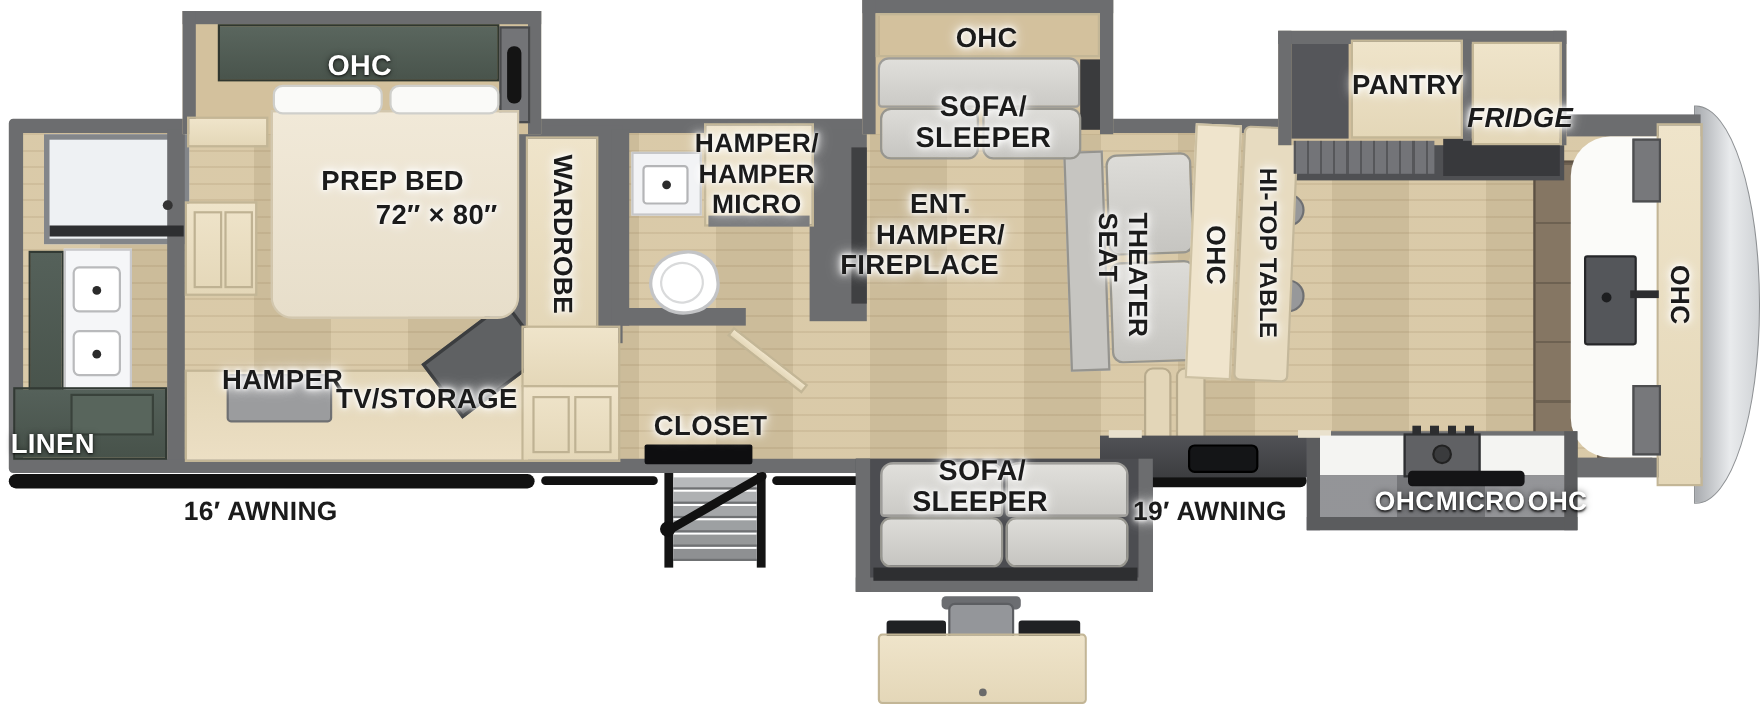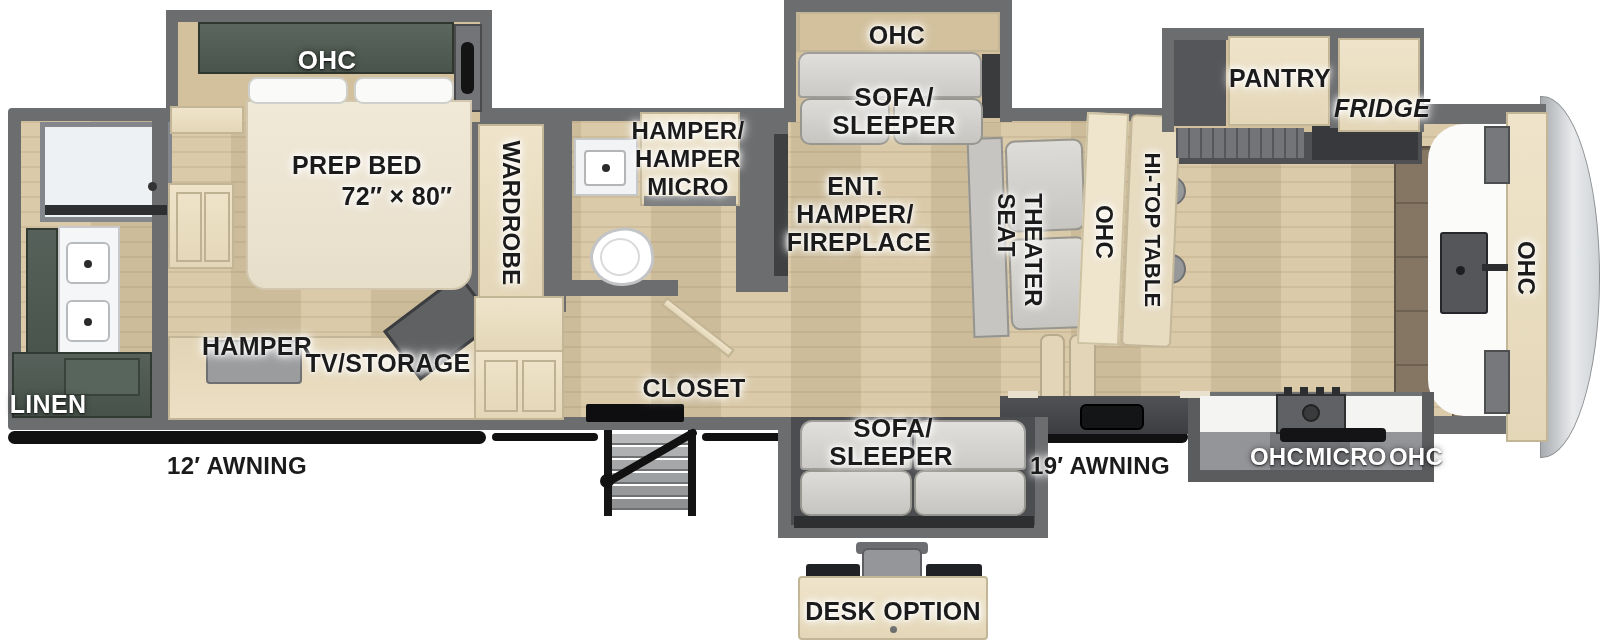--- a/index.html
+++ b/index.html
@@ -183,36 +183,35 @@
   <div class="lbl" style="left:357px;top:196px;font-size:25px;margin-left:40px;"><span>72″ × 80″</span></div>
   <div class="lbl vert" style="left:511px;top:213px;font-size:24px;"><span>WARDROBE</span></div>
   <div class="lbl" style="left:688px;top:131px;"><span>HAMPER/</span></div>
   <div class="lbl" style="left:688px;top:159px;"><span>HAMPER</span></div>
   <div class="lbl" style="left:688px;top:187px;"><span>MICRO</span></div>
   <div class="lbl" style="left:897px;top:35px;font-size:25px;"><span>OHC</span></div>
   <div class="lbl" style="left:894px;top:97px;font-size:26px;"><span>SOFA/</span></div>
   <div class="lbl" style="left:894px;top:125px;font-size:26px;"><span>SLEEPER</span></div>
   <div class="lbl" style="left:855px;top:186px;font-size:25px;"><span>ENT.</span></div>
   <div class="lbl" style="left:855px;top:214px;font-size:25px;"><span>HAMPER/</span></div>
-  <div class="lbl" style="left:859px;top:242px;font-size:25px;"><span>FIREPLACE</span></div>
+  <div class="lbl" style="left:836px;top:242px;font-size:25px;"><span>FIREPLACE</span></div>
   <div class="lbl vert" style="left:1020px;top:250px;font-size:24px;line-height:27px;">
     <span class="vline">THEATER</span>
       <span class="vline">SEAT</span>
   </div>
   <div class="lbl vert" style="left:1104px;top:232px;font-size:24px;"><span>OHC</span></div>
   <div class="lbl vert" style="left:1152px;top:230px;font-size:22px;"><span>HI-TOP TABLE</span></div>
   <div class="lbl" style="left:1280px;top:78px;font-size:25px;"><span>PANTRY</span></div>
   <div class="lbl" style="left:1382px;top:108px;font-size:25px;font-style:italic;"><span>FRIDGE</span></div>
   <div class="lbl vert" style="left:1526px;top:268px;font-size:24px;"><span>OHC</span></div>
   <div class="lbl wt" style="left:1277px;top:457px;"><span>OHC</span></div>
   <div class="lbl wt" style="left:1346px;top:457px;"><span>MICRO</span></div>
   <div class="lbl wt" style="left:1416px;top:457px;"><span>OHC</span></div>
   <div class="lbl" style="left:1100px;top:466px;"><span>19′ AWNING</span></div>
   <div class="lbl" style="left:893px;top:428px;font-size:26px;"><span>SOFA/</span></div>
   <div class="lbl" style="left:891px;top:456px;font-size:26px;"><span>SLEEPER</span></div>
-  <div class="lbl" style="left:893px;top:611px;font-size:25px;"><span>DESK OPTION</span></div>
-  <div class="lbl" style="left:646px;top:388px;font-size:25px;margin-left:48px;"><span>CLOSET</span></div>
+  <div class="lbl" style="left:646px;top:388px;font-size:25px;"><span>CLOSET</span></div>
   <div class="lbl" style="left:257px;top:346px;font-size:25px;"><span>HAMPER</span></div>
   <div class="lbl" style="left:388px;top:363px;font-size:25px;"><span>TV/STORAGE</span></div>
   <div class="lbl wt" style="left:48px;top:404px;font-size:25px;"><span>LINEN</span></div>
-  <div class="lbl" style="left:237px;top:466px;"><span>12′ AWNING</span></div>
+  <div class="lbl" style="left:237px;top:466px;"><span>16′ AWNING</span></div>
 
 </div>
 
 </body></html>

